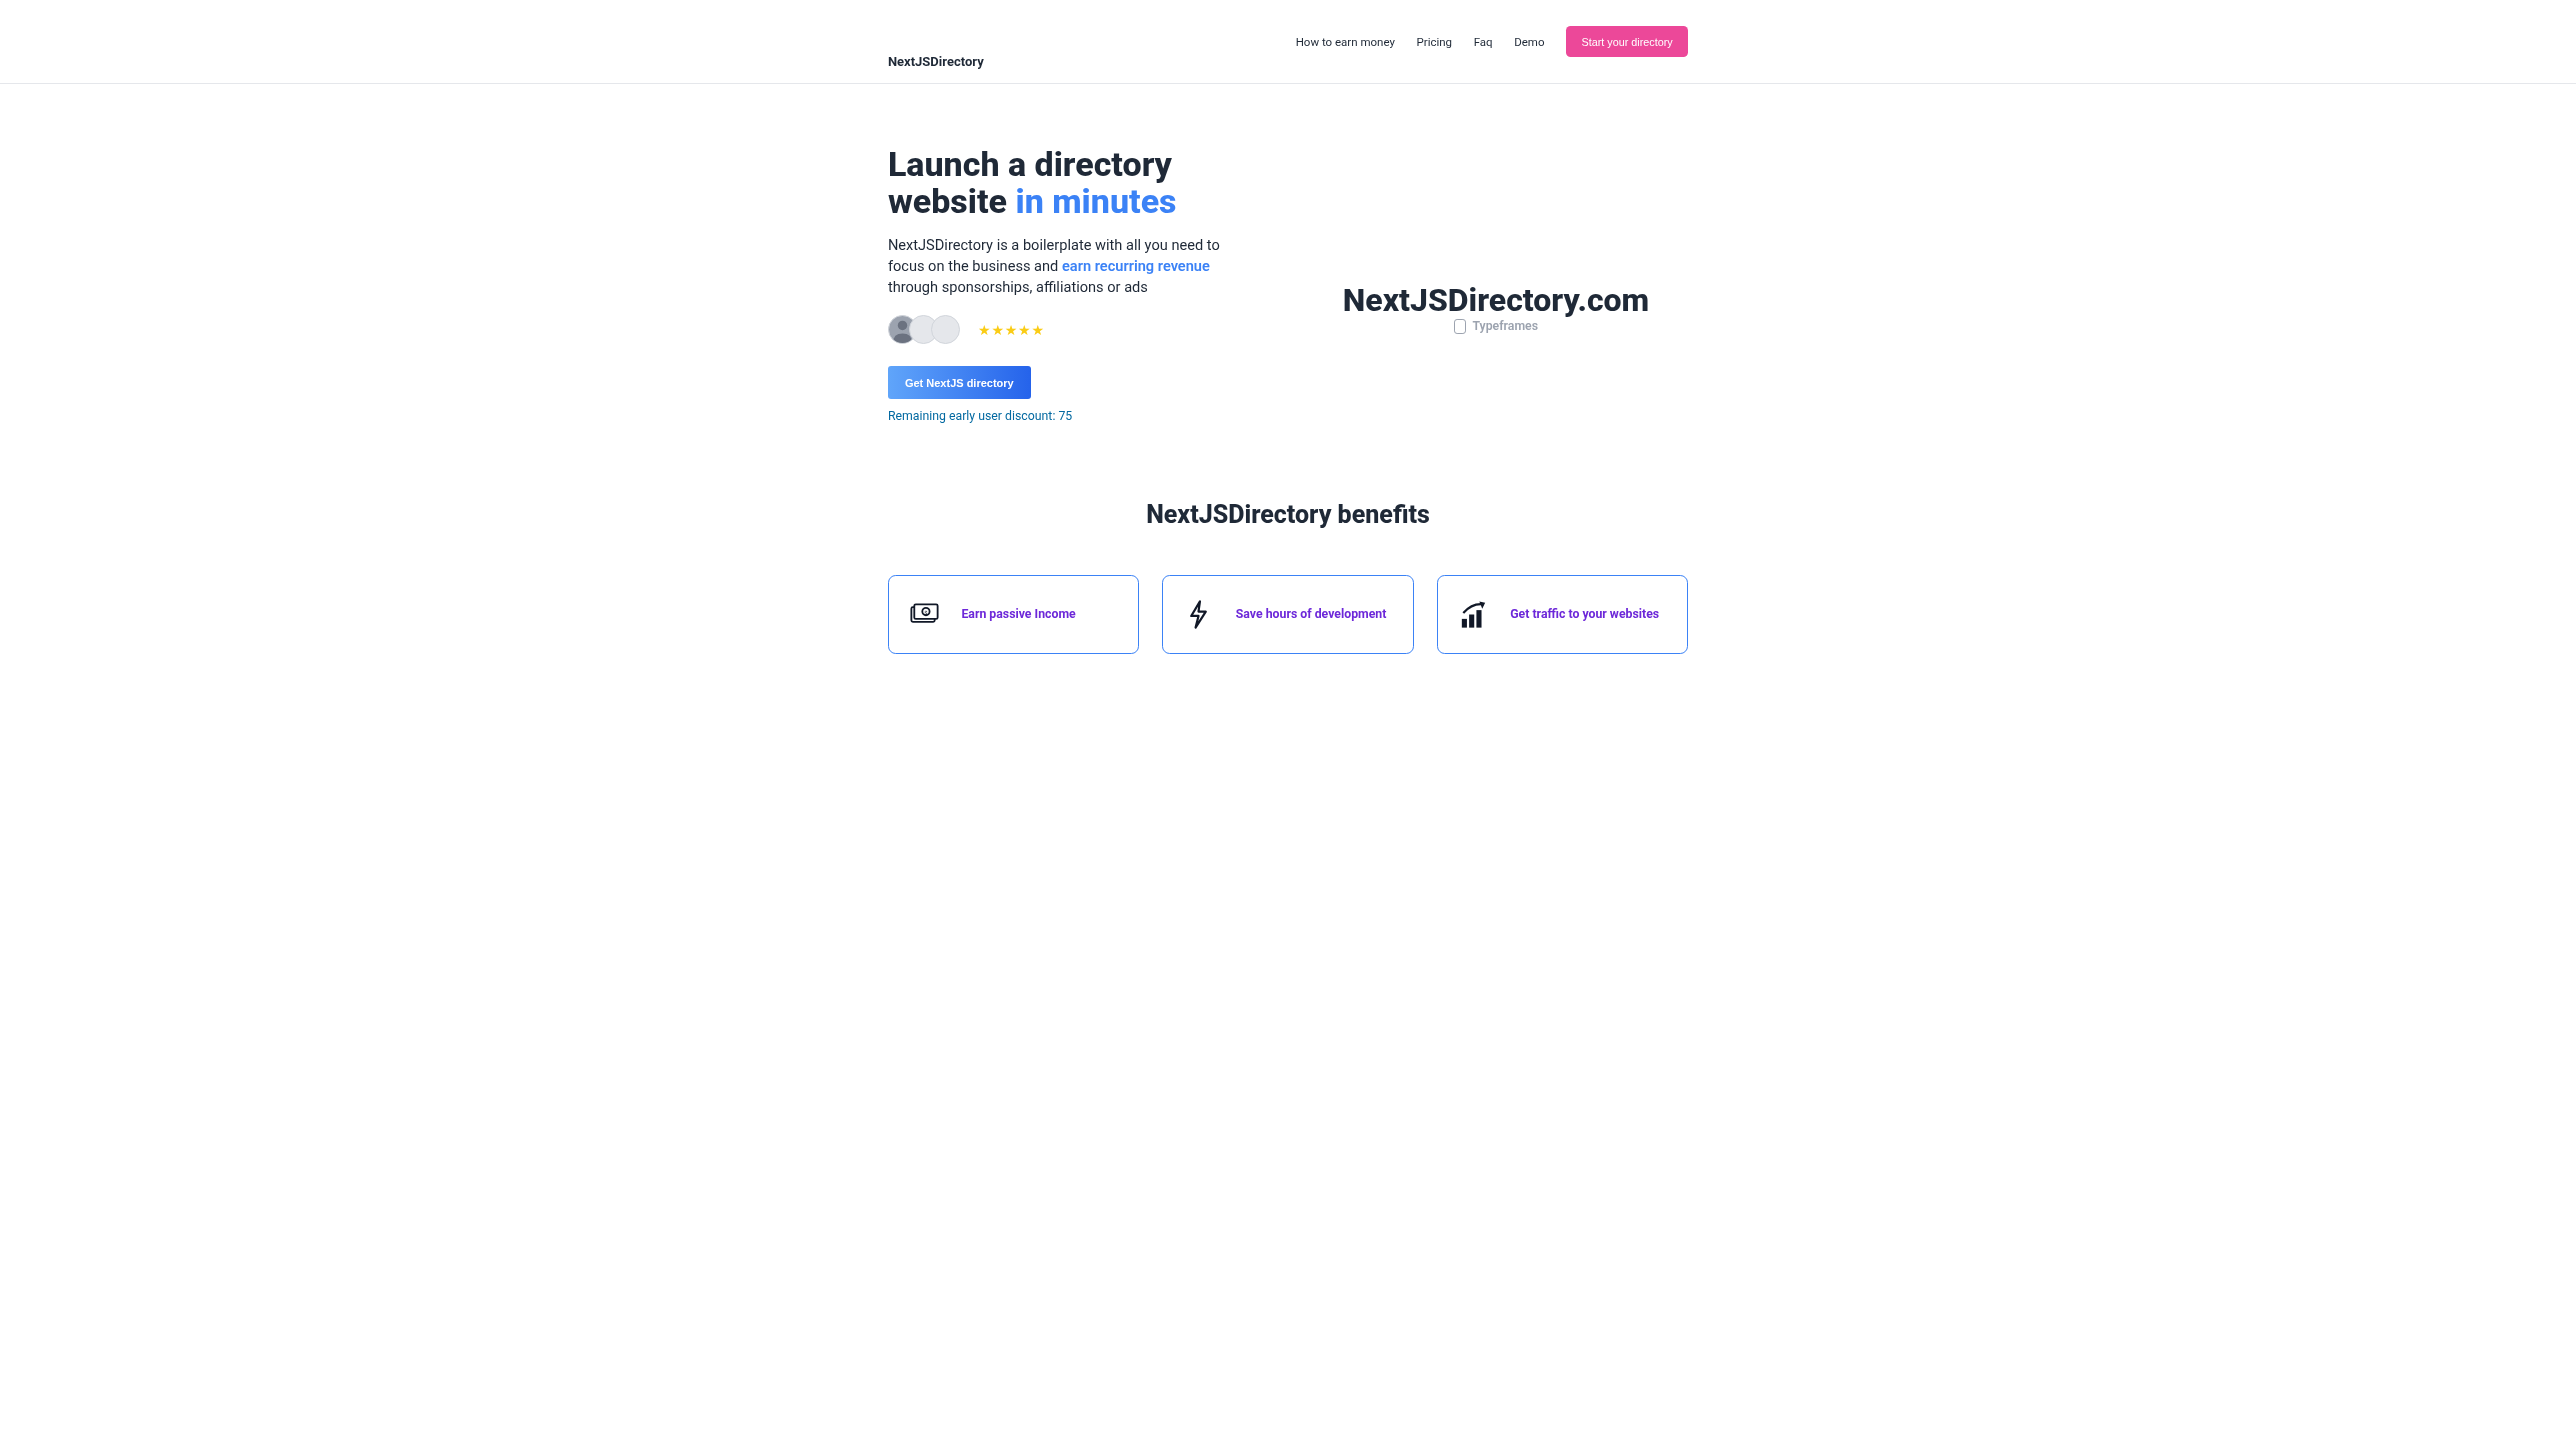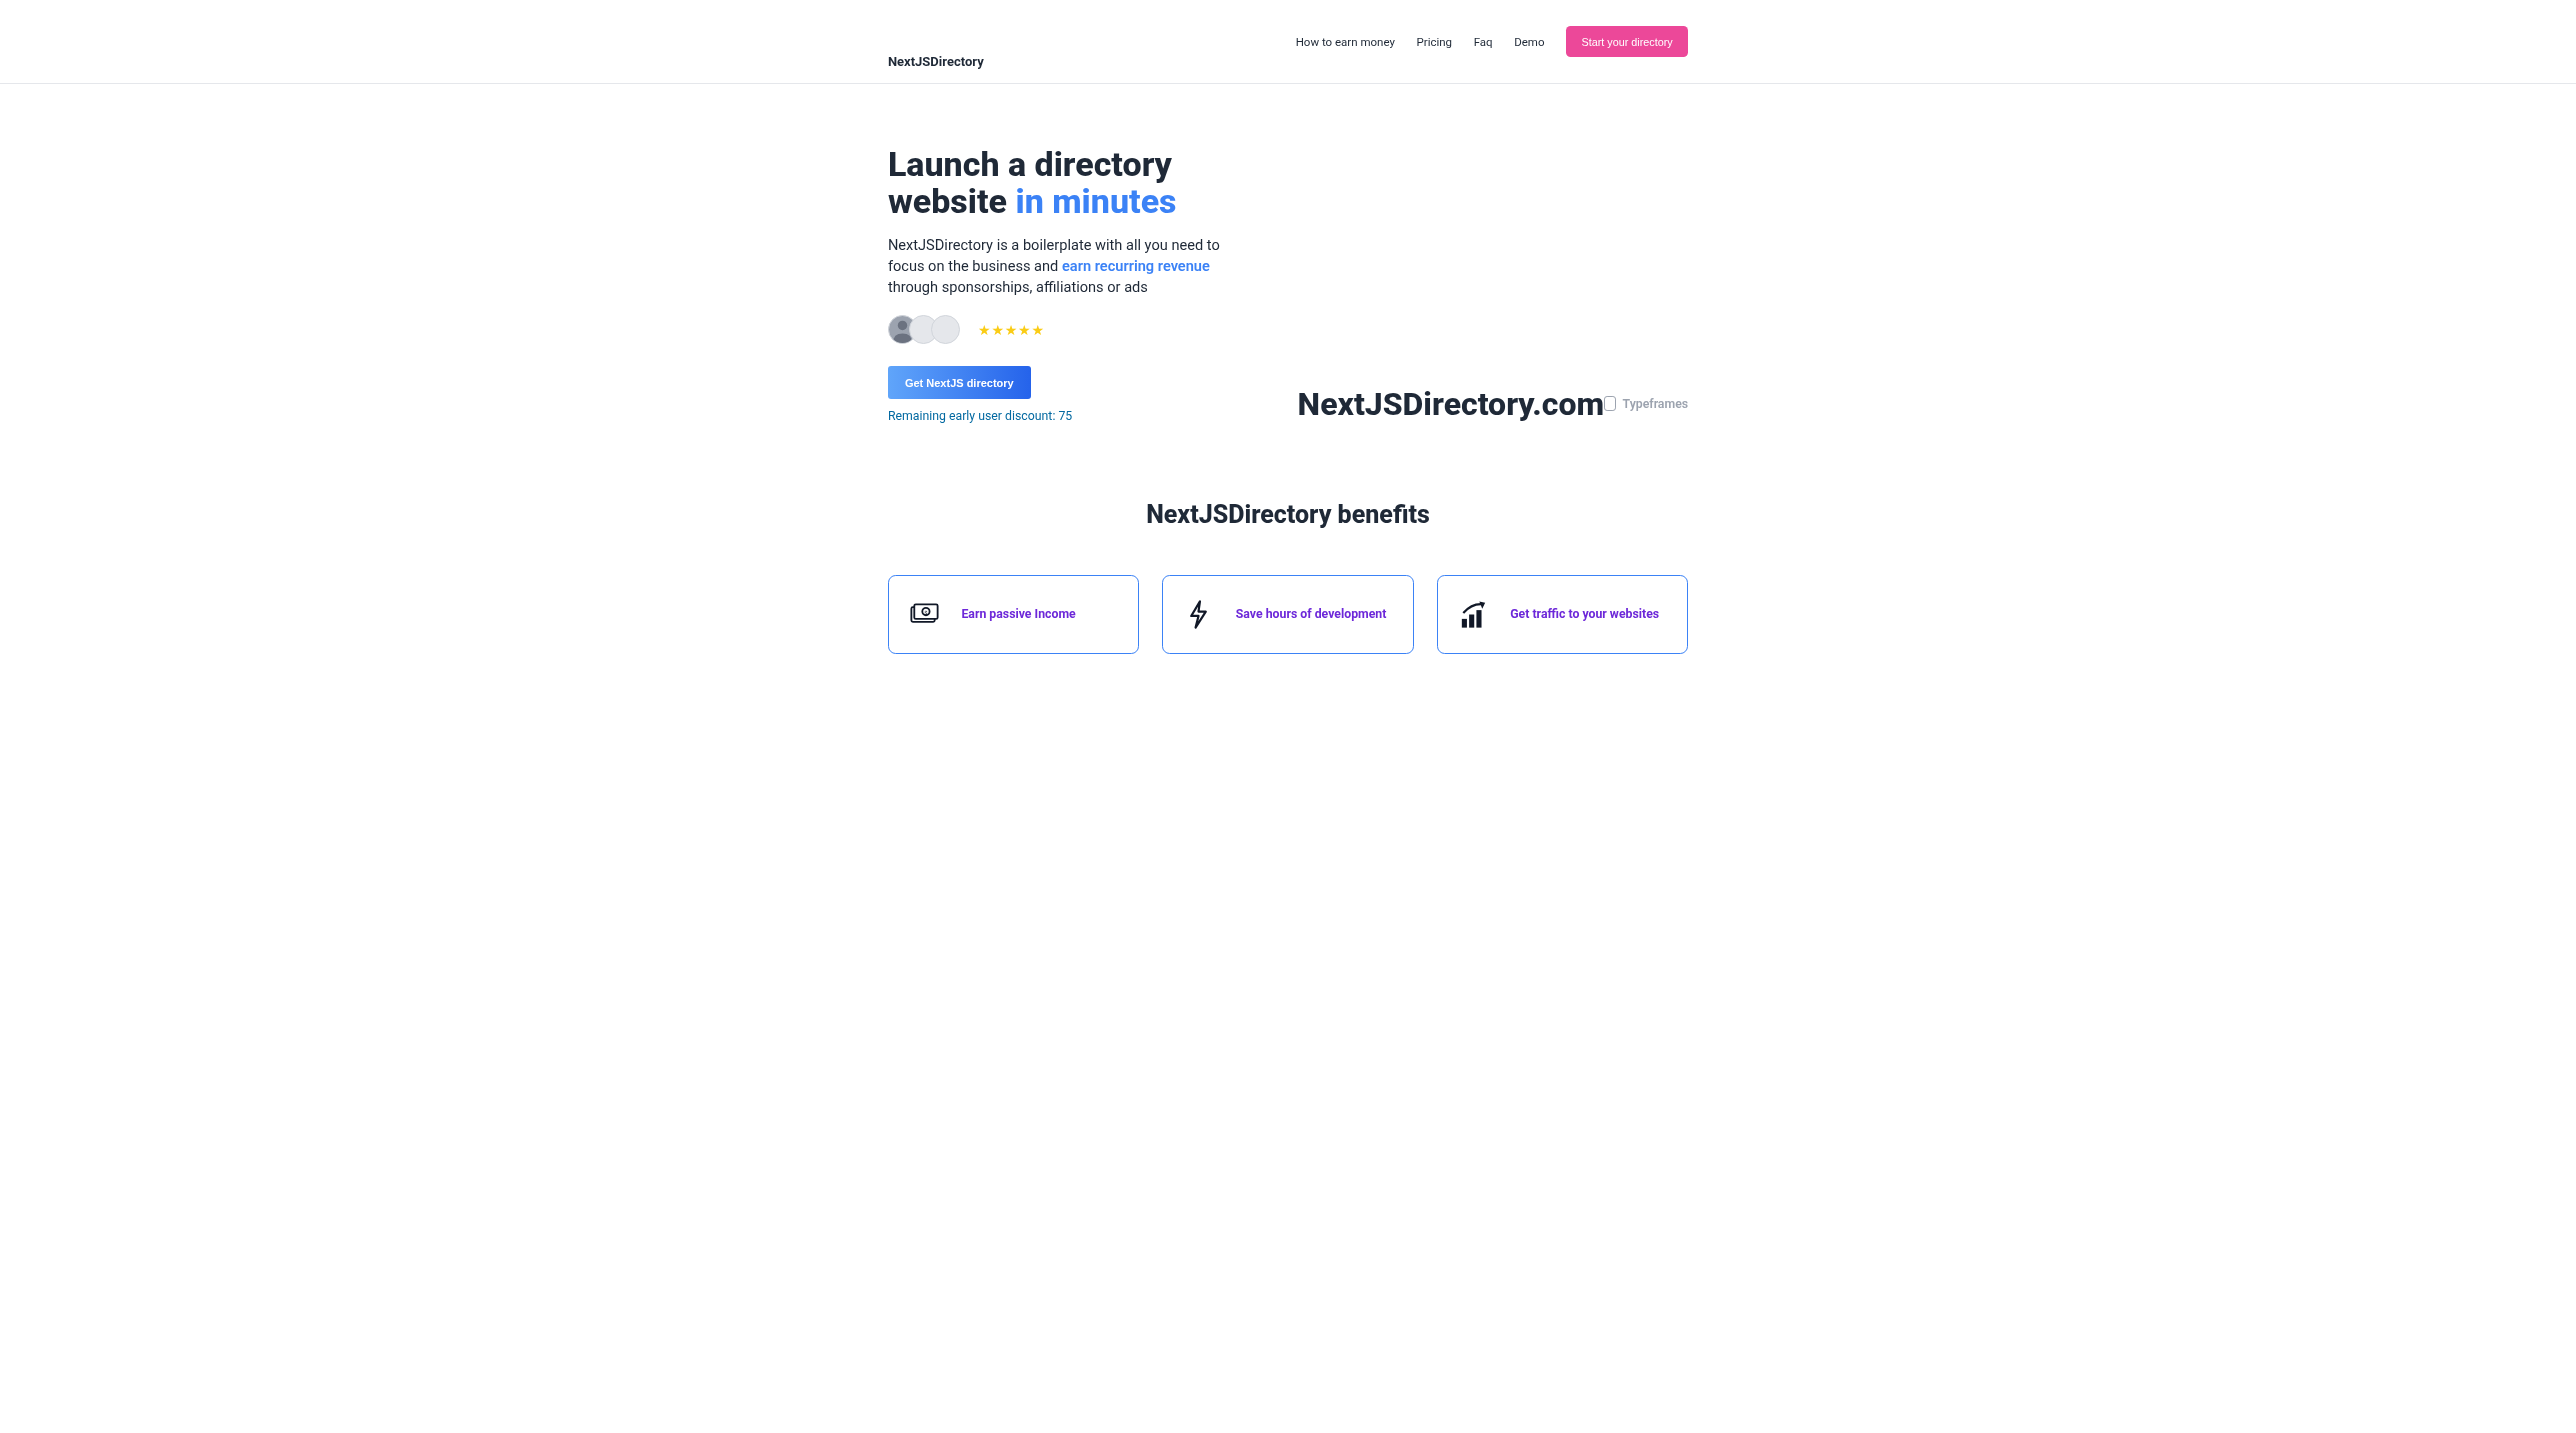--- a/index.html
+++ b/index.html
@@ -44,30 +44,30 @@
   border: none;
   border-radius: 4.6px;
   padding: 9.2px 15.4px;
   font-size: 10.8px;
   cursor: pointer;
 }
 .hero {
   display: flex;
   gap: 46px;
   padding: 62px 0 77px 0;
-  align-items: flex-end;
+  align-items: center;
 }
 .hero-left {
   flex: 1;
   max-width: 370px;
 }
 .hero-right {
   flex: 1;
   display: flex;
-  flex-direction: row;
+  flex-direction: column;
   align-items: center;
   justify-content: center;
   padding-top: 46px;
 }
 .hero h1 {
   font-size: 34px;
   font-weight: 800;
   line-height: 1.1;
   color: #1f2937;
   margin-bottom: 14px;

